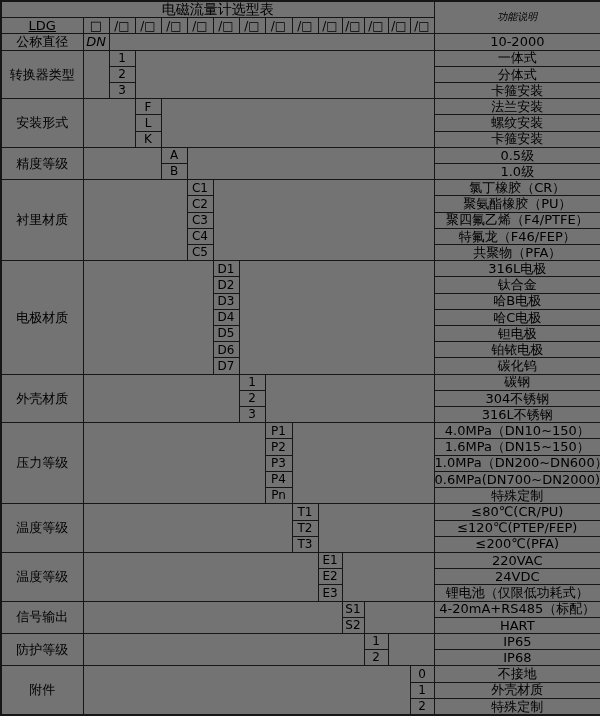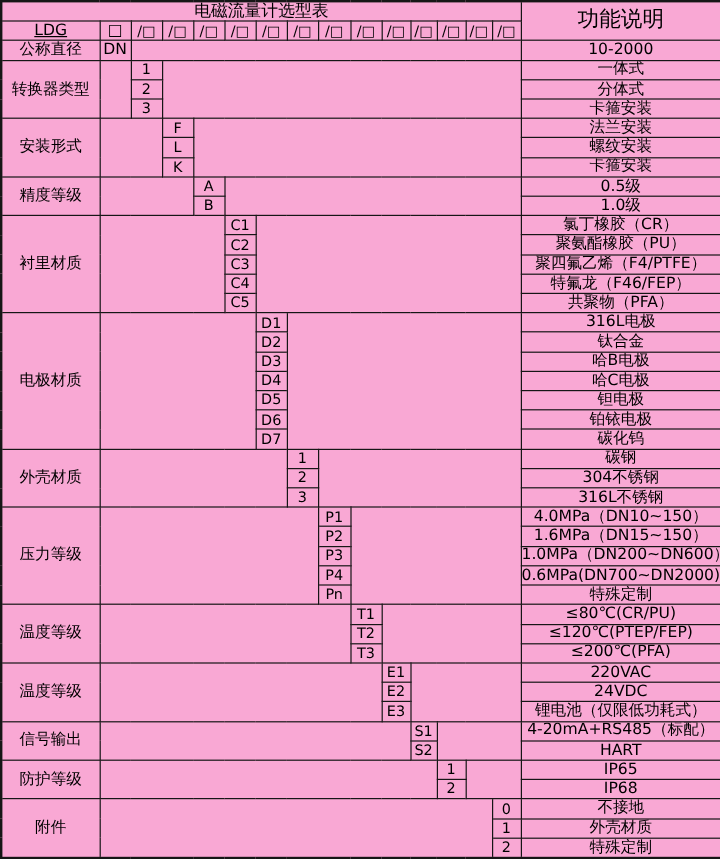--- a/index.html
+++ b/index.html
@@ -1,38 +1,38 @@
 <!DOCTYPE html>
 <html><head>
 <meta charset="utf-8">
 <style>
   html,body{margin:0;padding:0;background:#fff;}
-  .sheet{width:600px;height:716px;background:#f9a8d4;}
+  .sheet{width:600px;height:716px;background:#737373;}
   table.sel{
     border-collapse:collapse;
     table-layout:fixed;
     width:600px;height:716px;
     font-family:"DejaVu Sans","Liberation Sans",sans-serif;
     font-size:13px;color:#000;
     border:2px solid #161616;
   }
   table.sel td{
     border:1px solid #161616;
     padding:0;
     text-align:center;
     vertical-align:middle;
     overflow:hidden;
     white-space:nowrap;
     line-height:1.05;
     height:15px;
   }
   td.title-cell{font-size:14px;}
-  td.func-header{font-size:18px;}
+  td.func-header{font-size:10px;font-style:italic;}
   td.ldg-cell{text-align:left;padding-left:7px;text-decoration:underline;}
-  td.dn-cell{text-align:left;padding-left:2px;}
+  td.dn-cell{text-align:left;padding-left:2px;font-style:italic;}
   td.code-cell{font-size:12px;}
   td.val-left{text-align:left;padding-left:2px;}
   td.lbl{letter-spacing:0px;}
 </style>
 </head>
 <body>
 
 <div class="sheet">
 <table class="sel">
   <colgroup>

